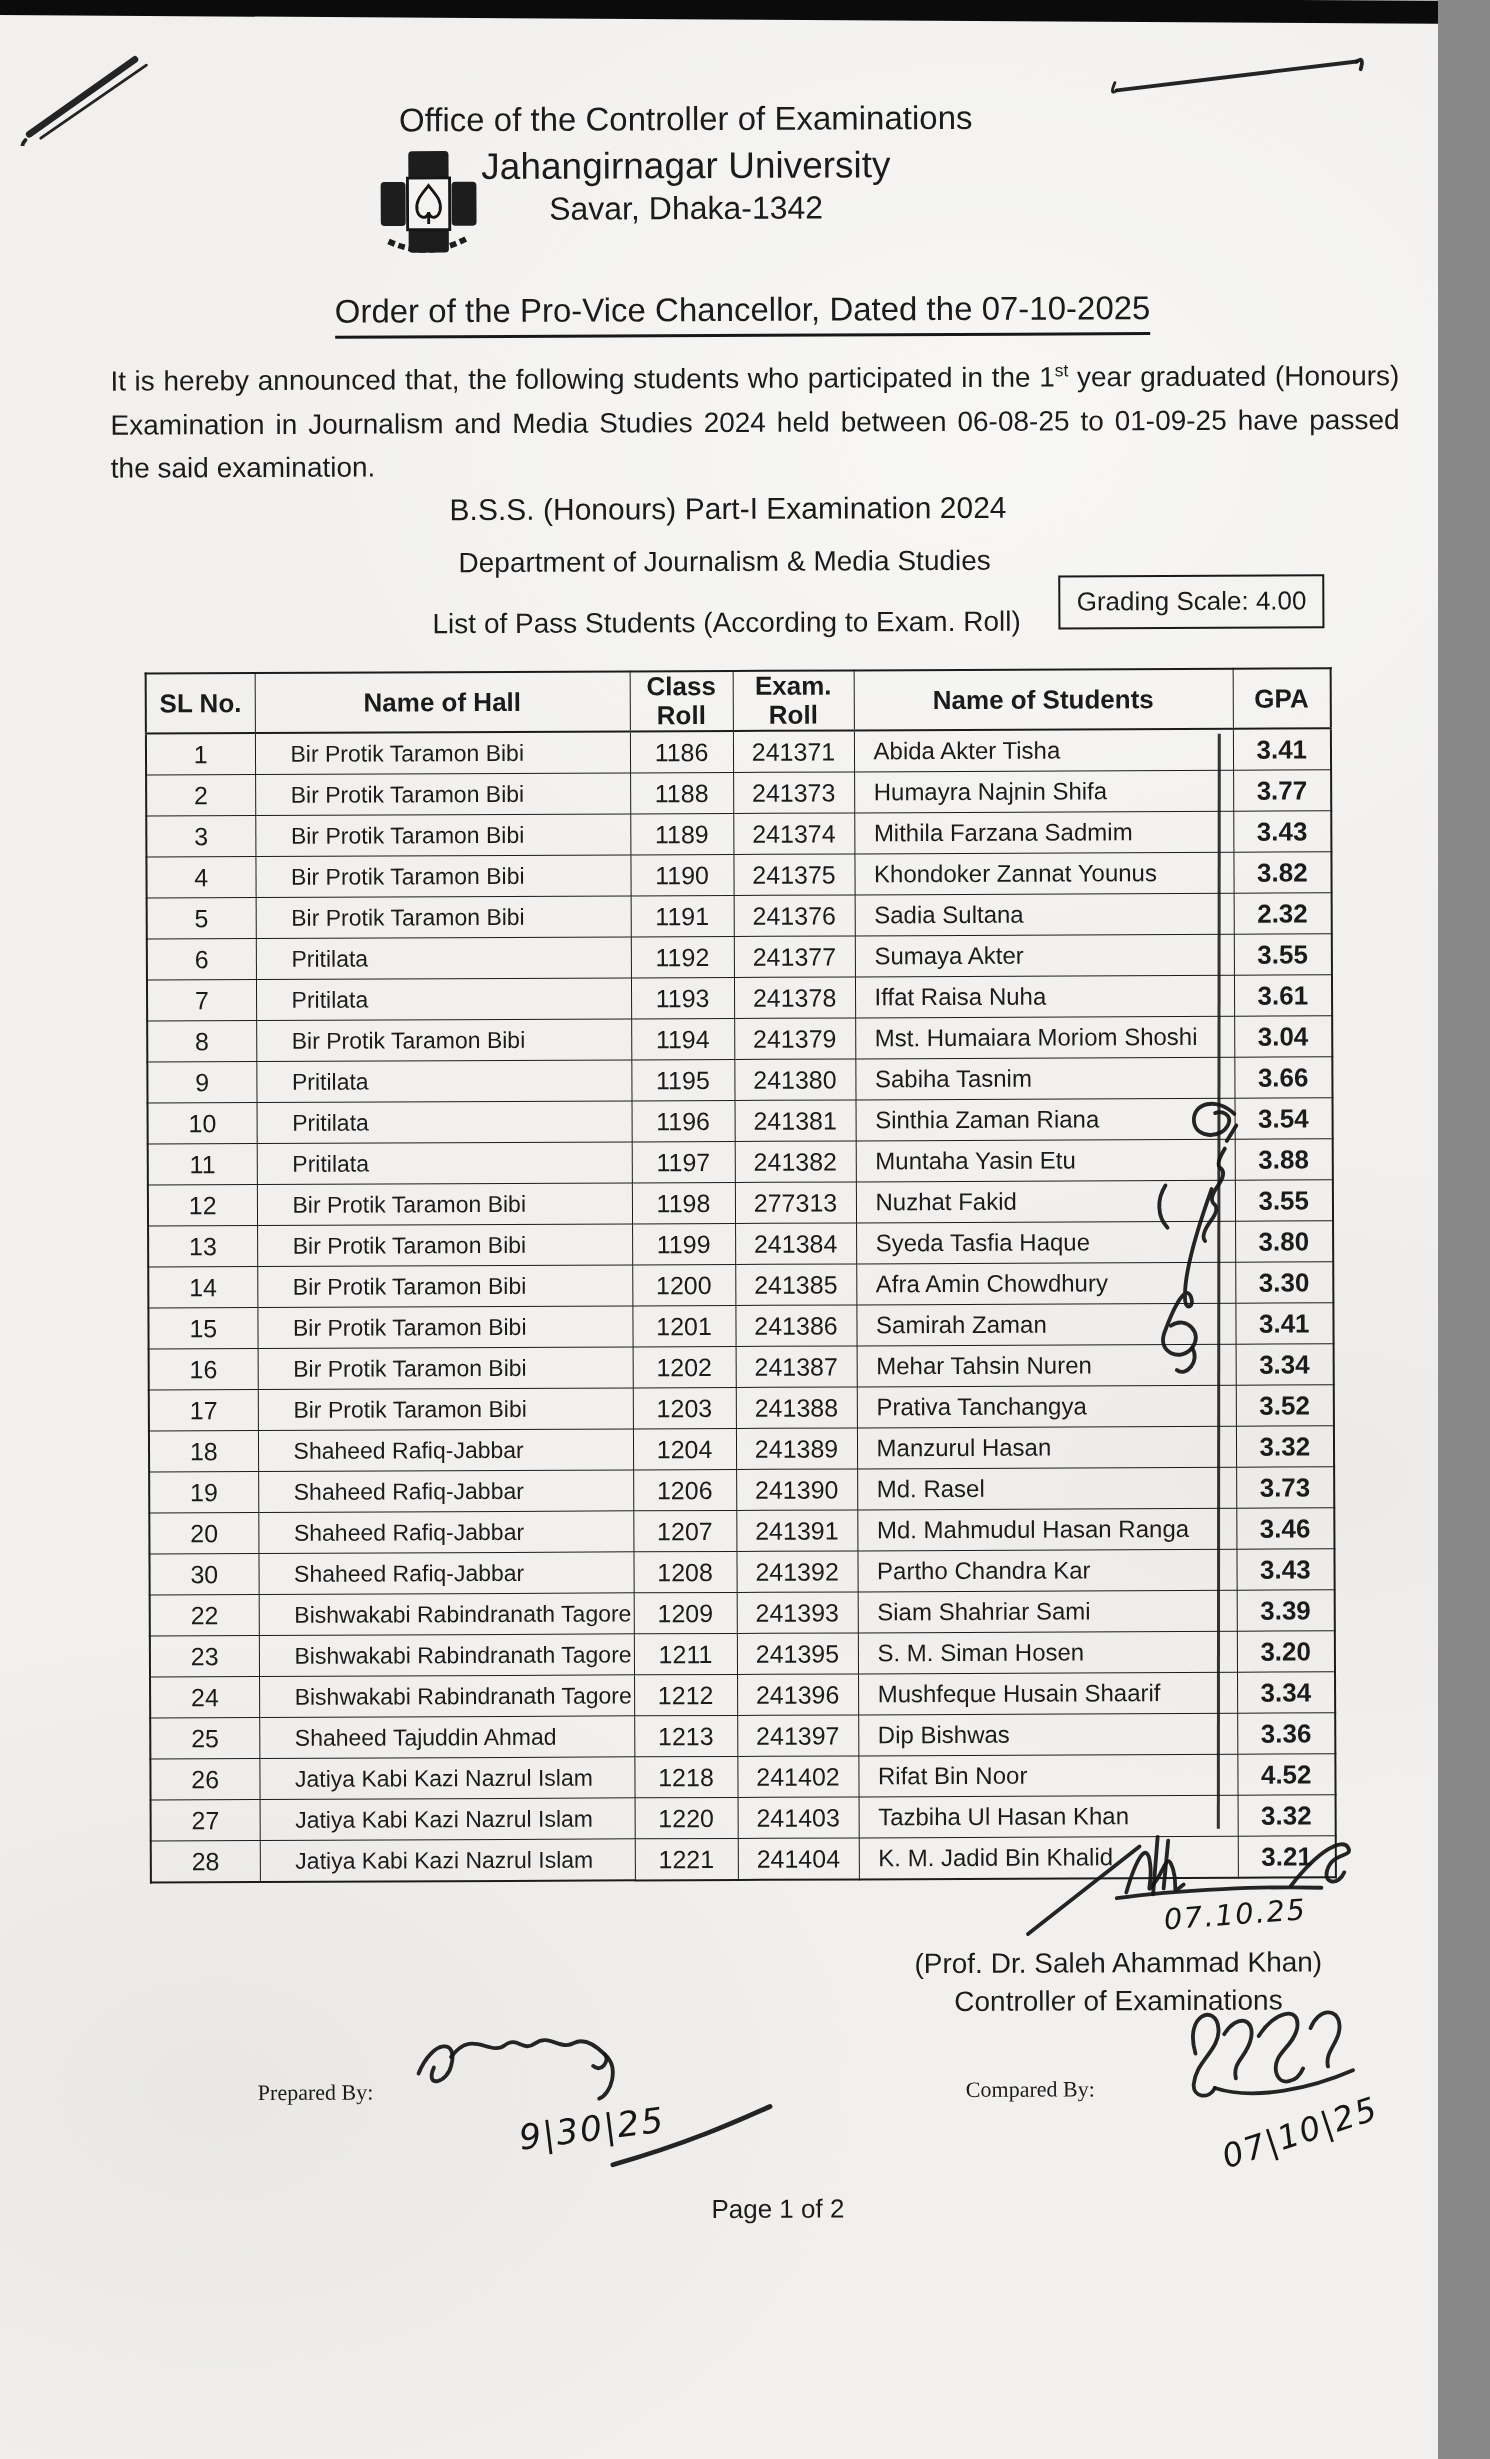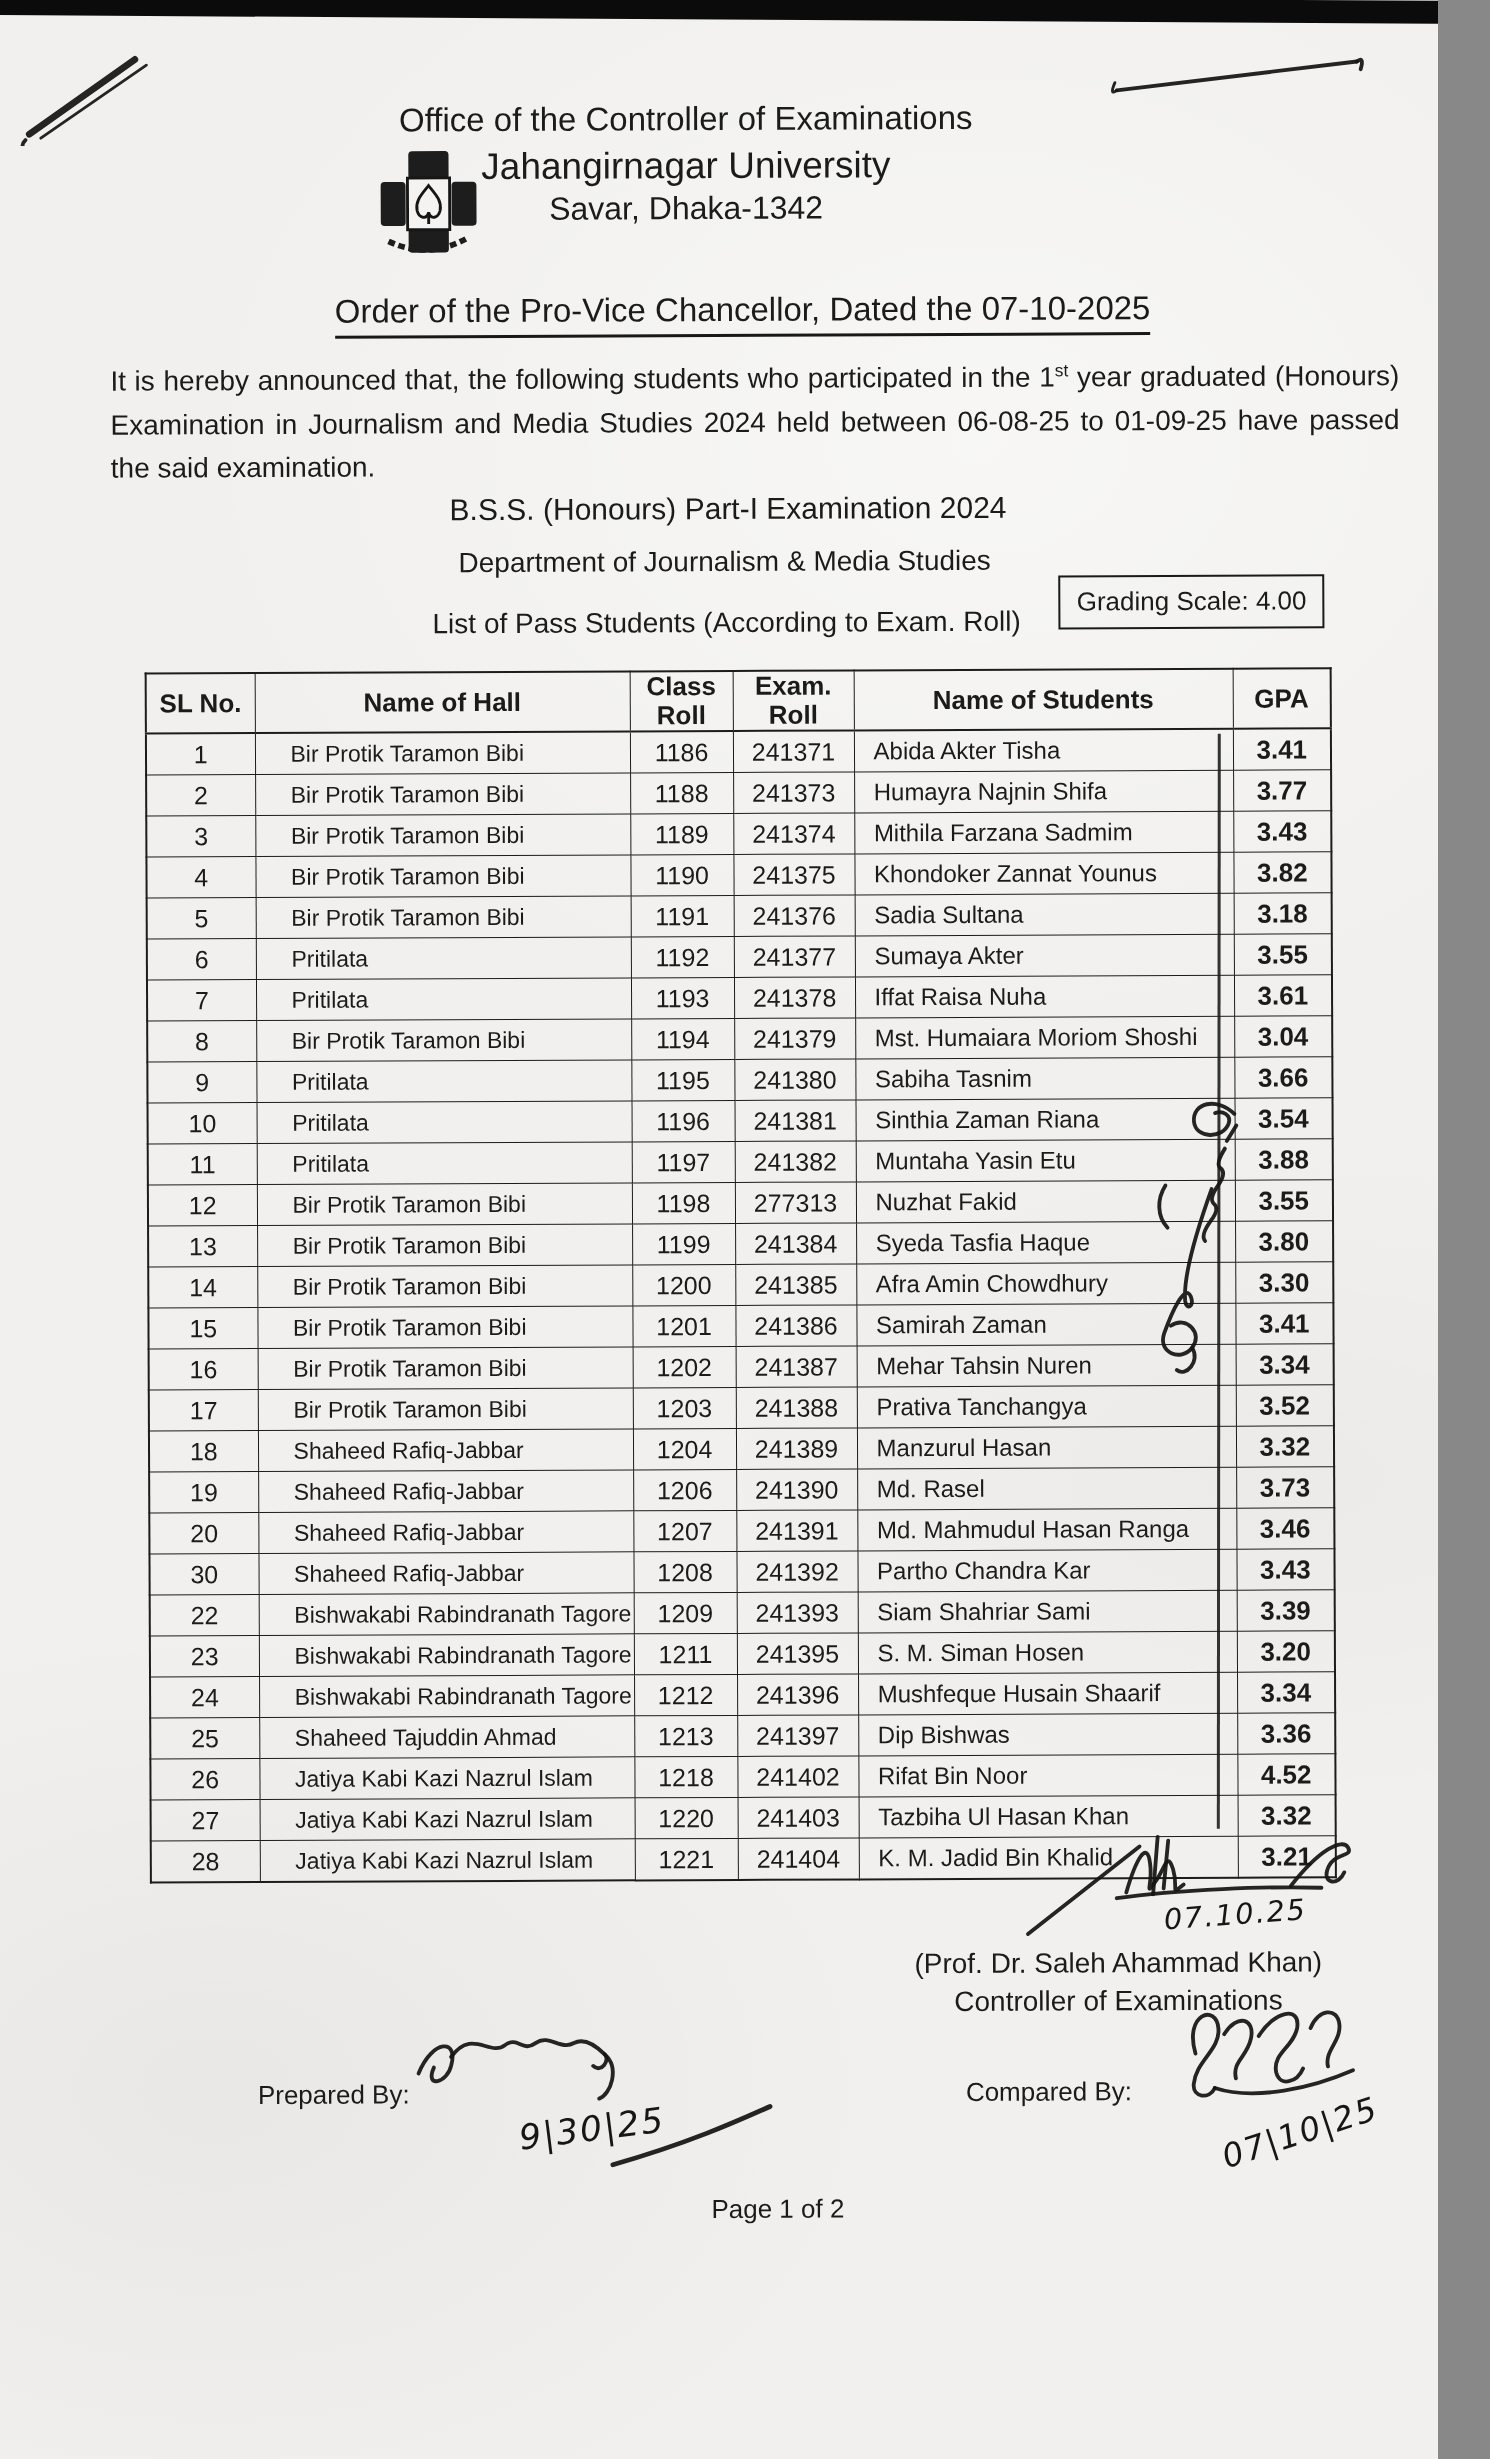--- a/index.html
+++ b/index.html
@@ -48,21 +48,21 @@
   td.c1{text-align:left;padding-left:35px;font-size:23px;}
   td.c4{text-align:left;padding-left:19px;font-size:24px;}
   td.c5{font-size:26px;font-weight:bold;}
 
   .penline{left:1216px;top:736px;width:2.9px;height:1095px;background:#181818;opacity:.88;transform:rotate(.3deg);}
 
   .sig{stroke:#141414;fill:none;stroke-linecap:round;stroke-linejoin:round;opacity:.93;}
   .sigtext{fill:#161616;font-family:"DejaVu Sans",sans-serif;font-style:italic;letter-spacing:2px;}
 
   .controller{top:1946px;left:826px;width:576px;text-align:center;font-size:28px;line-height:1.34;}
-  .bylabel{font-size:26px;}
+  .bylabel{font-size:22px;font-family:Liberation Serif, serif;}
   .prepared-label{left:253px;top:2078px;}
   .compared-label{left:961px;top:2078px;}
   .pagefoot{top:2194px;font-size:26px;transform:translateX(27px);}
 
   .logo{left:382px;top:148px;}
 </style>
 </head>
 <body>
 
 <div class="page">
@@ -164,21 +164,21 @@
               <td class="c3">241375</td>
               <td class="c4">Khondoker Zannat Younus</td>
               <td class="c5">3.82</td>
             </tr>
             <tr>
               <td class="c0">5</td>
               <td class="c1">Bir Protik Taramon Bibi</td>
               <td class="c2">1191</td>
               <td class="c3">241376</td>
               <td class="c4">Sadia Sultana</td>
-              <td class="c5">3.18</td>
+              <td class="c5">2.32</td>
             </tr>
             <tr>
               <td class="c0">6</td>
               <td class="c1">Pritilata</td>
               <td class="c2">1192</td>
               <td class="c3">241377</td>
               <td class="c4">Sumaya Akter</td>
               <td class="c5">3.55</td>
             </tr>
             <tr>

